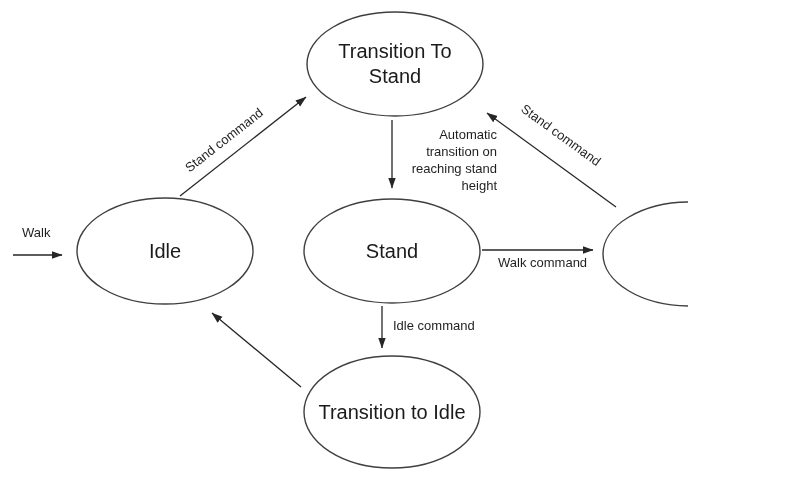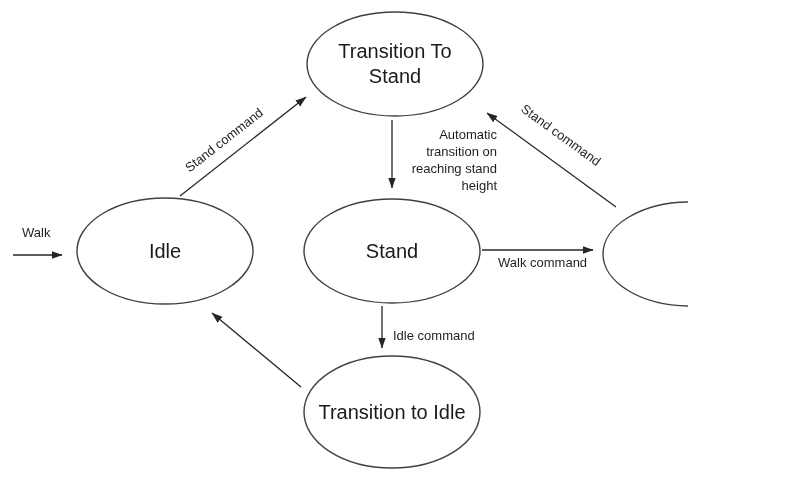--- a/index.html
+++ b/index.html
@@ -64,21 +64,21 @@
   #lbl-idle  { left: 90px;  top: 221px; }
   #lbl-stand { left: 317px; top: 221px; }
   #lbl-walk  { left: 615px; top: 224px; }
   #lbl-tti   { left: 317px; top: 382px; }
   
   #lbl-start        { left: 22px;  top: 224px; }
   #lbl-standcmd-l   { left: 224px; top: 140px; --rot: -38deg; }
   #lbl-auto-stand   { left: 400px; top: 126px; width: 97px; }
   #lbl-standcmd-r   { left: 561px; top: 135px; --rot: 36deg; }
   #lbl-walkcmd      { left: 498px; top: 254px; }
-  #lbl-idlecmd      { left: 393px; top: 327px; }
+  #lbl-idlecmd      { left: 393px; top: 317px; }
   #lbl-auto-sit     { left: 187px; top: 351px; width: 92px; }
 </style>
 </head>
 <body>
 
 <div id="stage">
 
   <svg id="diagram-svg" viewBox="0 0 800 483" xmlns="http://www.w3.org/2000/svg">
     <defs>
       <marker id="arrowhead" markerUnits="userSpaceOnUse" markerWidth="11" markerHeight="9" viewBox="0 0 10 7" refX="9.5" refY="3.5" orient="auto">

